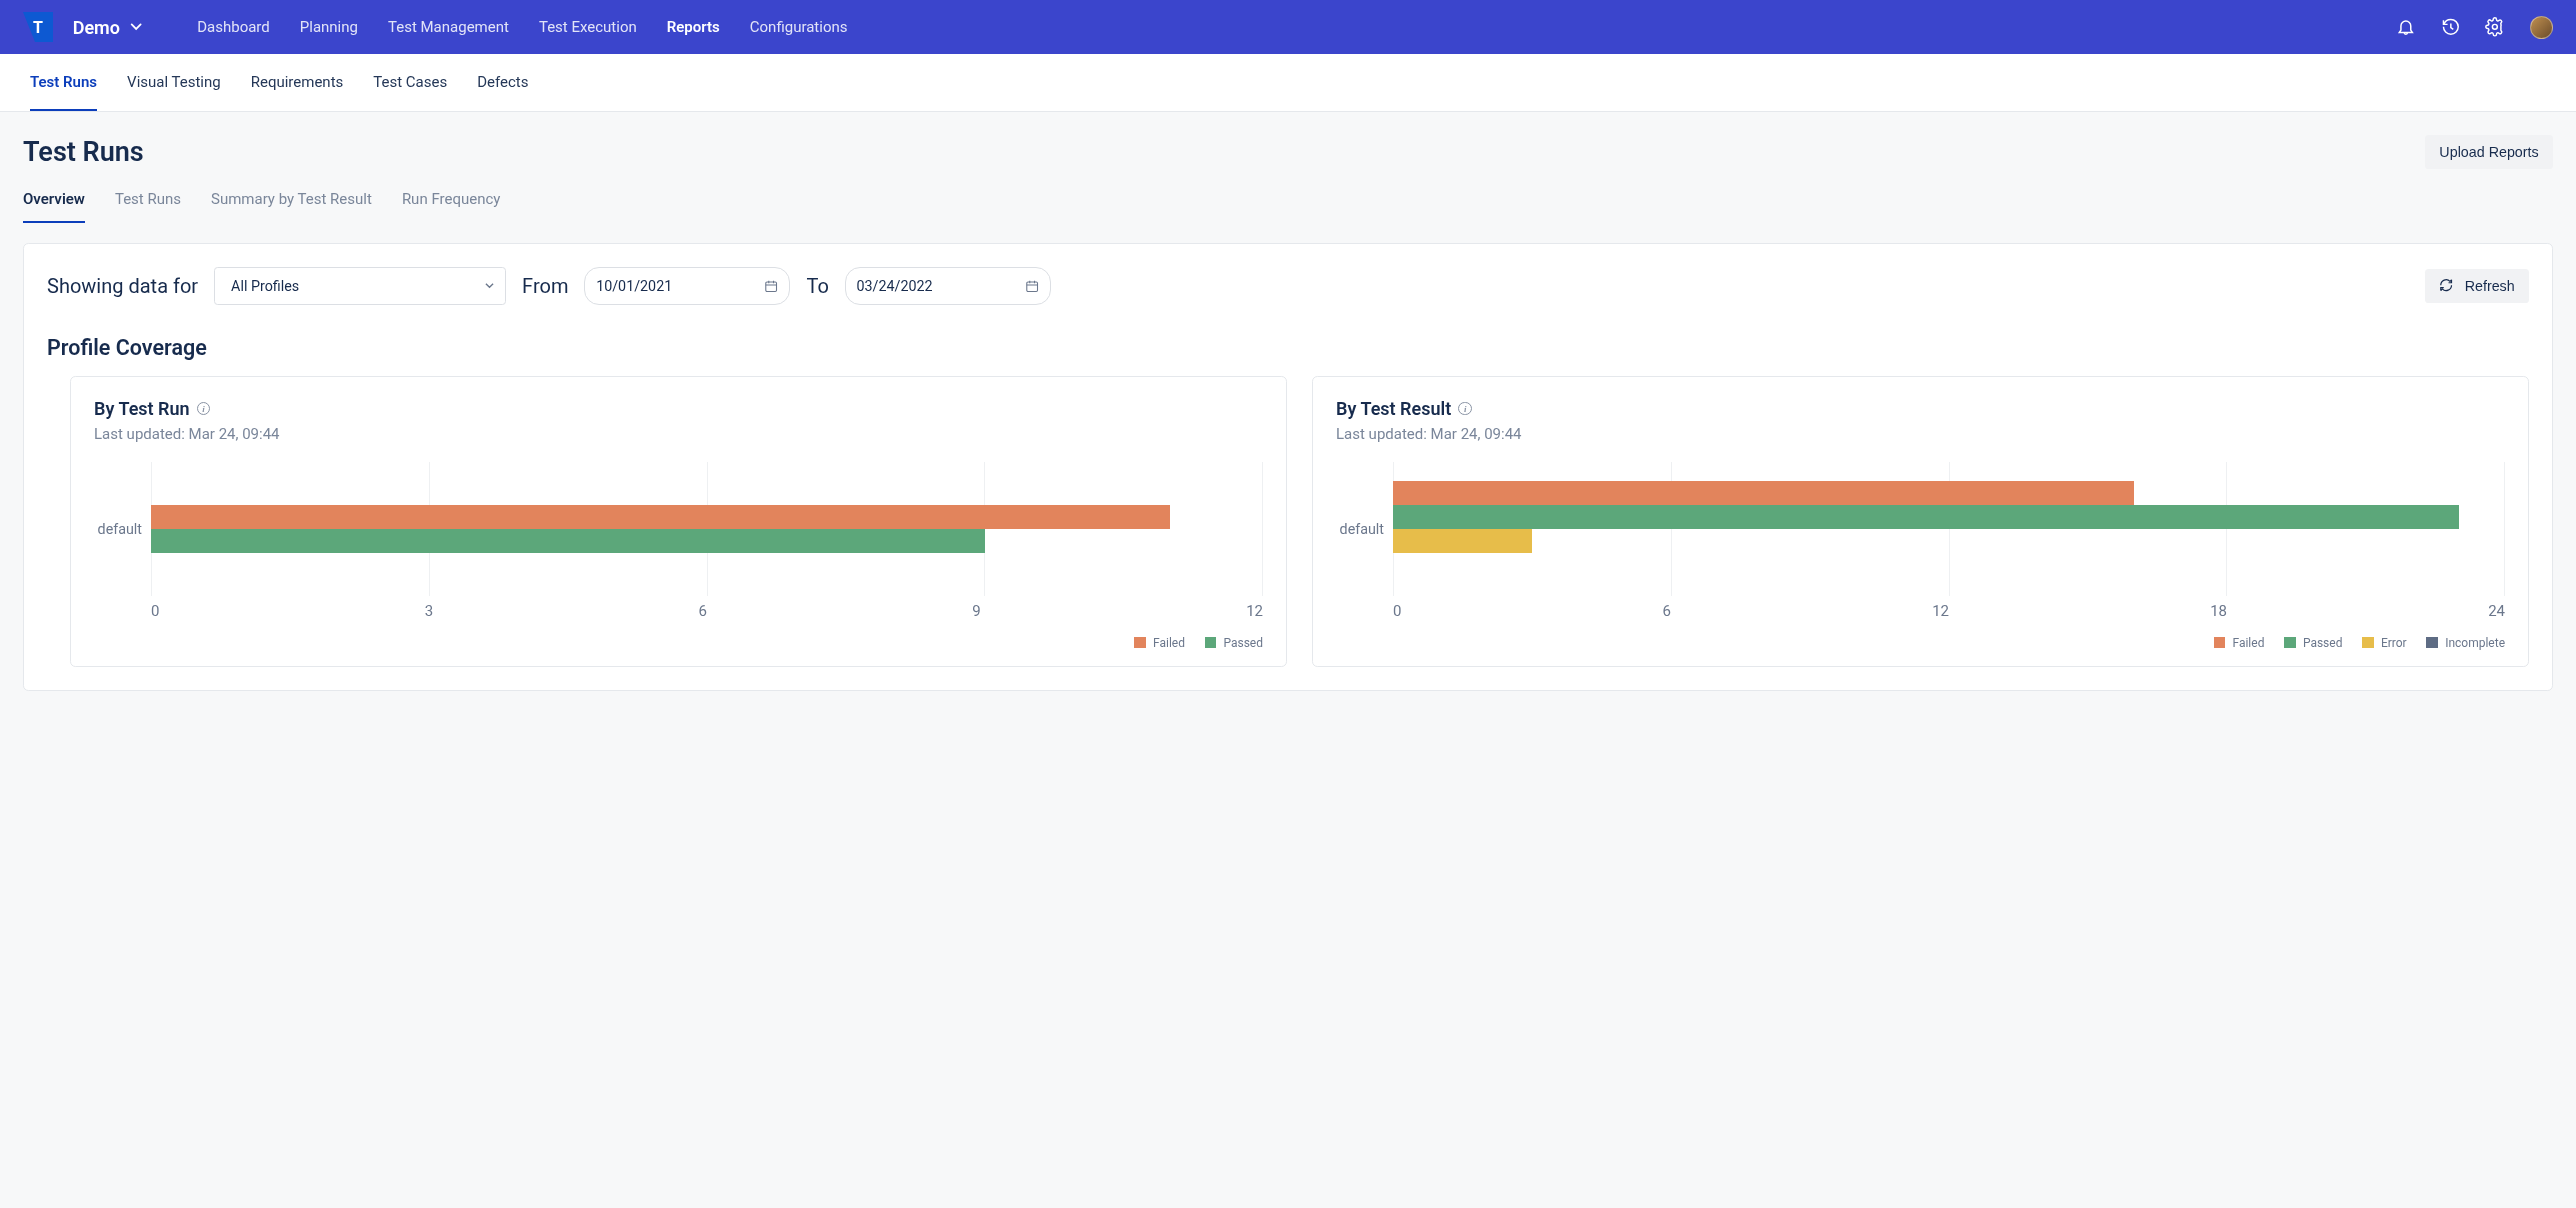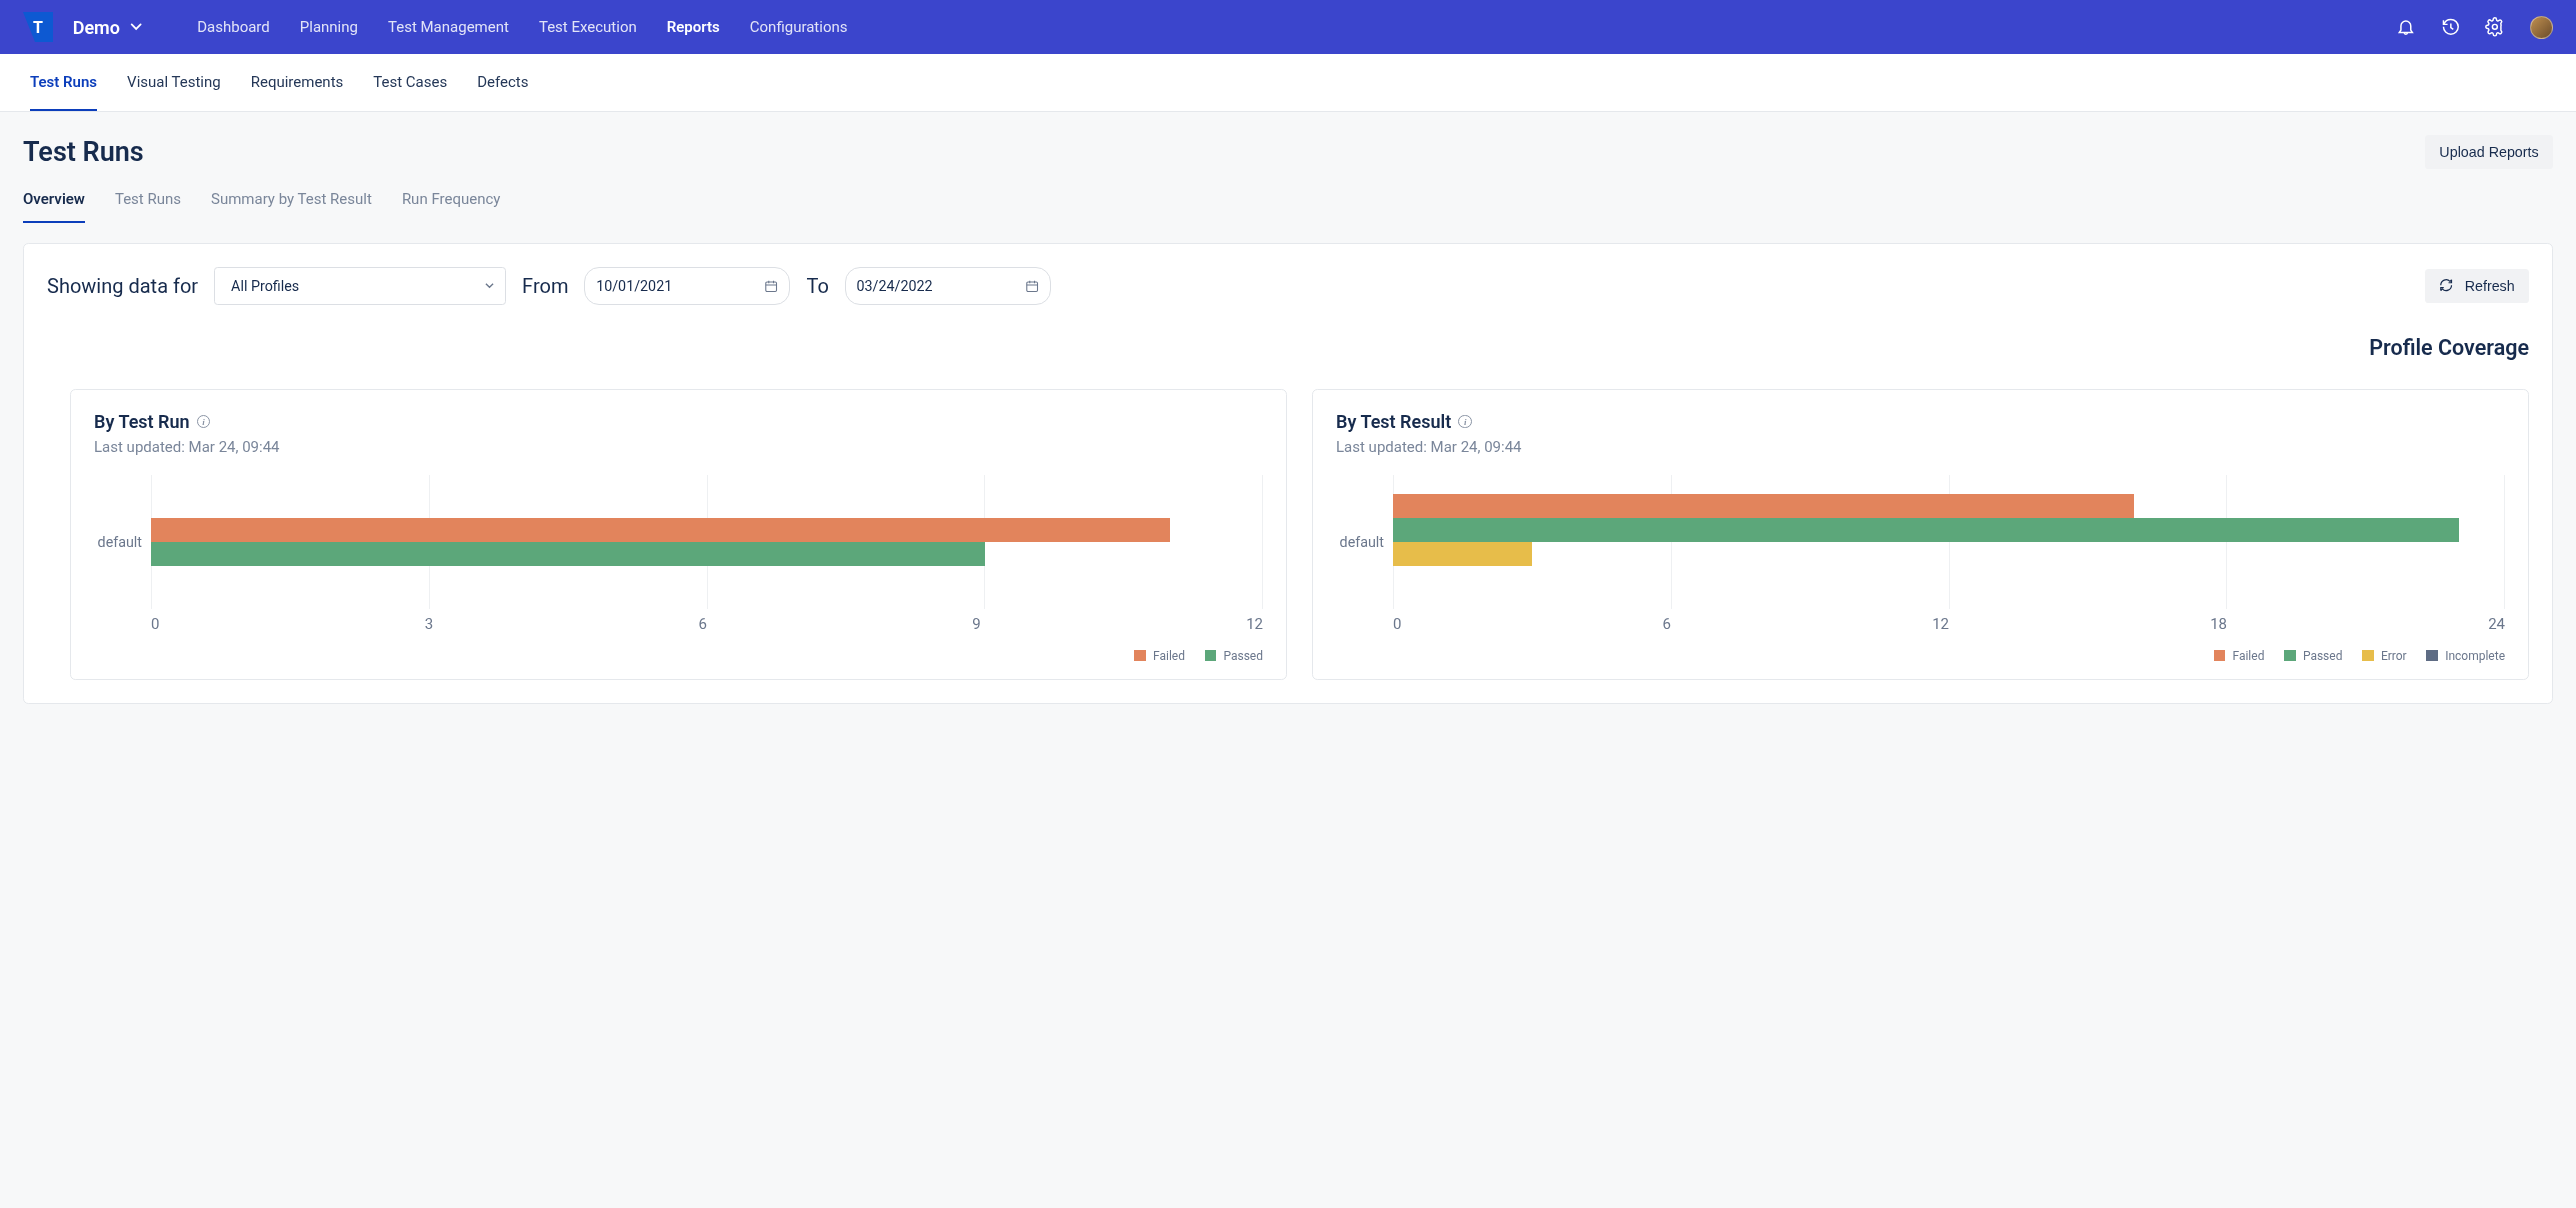--- a/index.html
+++ b/index.html
@@ -89,21 +89,21 @@
   .filter-label { font-size: 20px; color: #172b4d; }
   .select, .date-input {
     border: 1.8px solid #dcdfe4; border-radius: 3.6px;
     height: 38px; padding: 0 10.7px;
     display: flex; align-items: center; justify-content: space-between;
     background: #fff; color: #172b4d; font-size: 14.3px;
     cursor: pointer;
   }
   .select { width: 292px; padding-left: 16px; }
   .date-input { width: 206px; border-radius: 15px; }
-  .section-title { font-size: 21.5px; font-weight: 600; color: #172b4d; margin-bottom: 29px; text-align: right; }
+  .section-title { font-size: 21.5px; font-weight: 600; color: #172b4d; margin-bottom: 16px; }
   .cards { display: grid; grid-template-columns: 1fr 1fr; gap: 25px; padding-left: 23px; }
   .card {
     border: 0.9px solid #e5e8ec; border-radius: 5.4px;
     padding: 21.5px 23px 16px 23px; background: #fff;
   }
   .card-title { font-size: 18px; font-weight: 600; color: #172b4d; display:flex; align-items:center; gap:7.2px; }
   .info-icon {
     display:inline-flex; width:13.4px; height:13.4px; border-radius:50%;
     border:1.3px solid #8993a4; color:#8993a4; font-size:9px;
     align-items:center; justify-content:center; font-style: italic; font-family: Georgia, serif;

